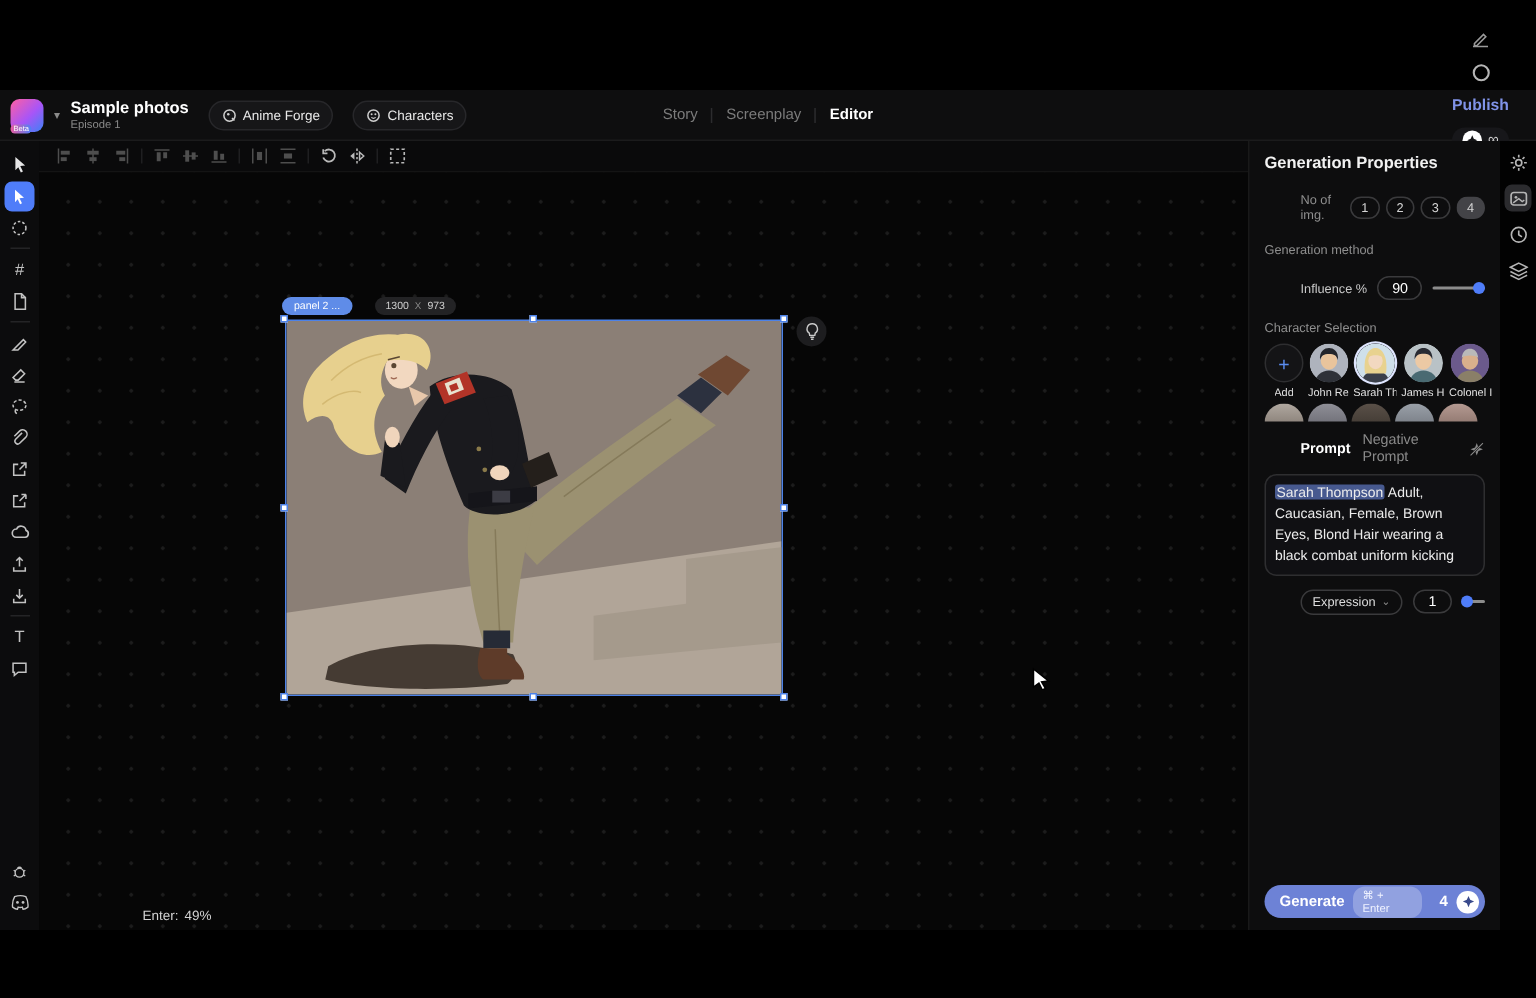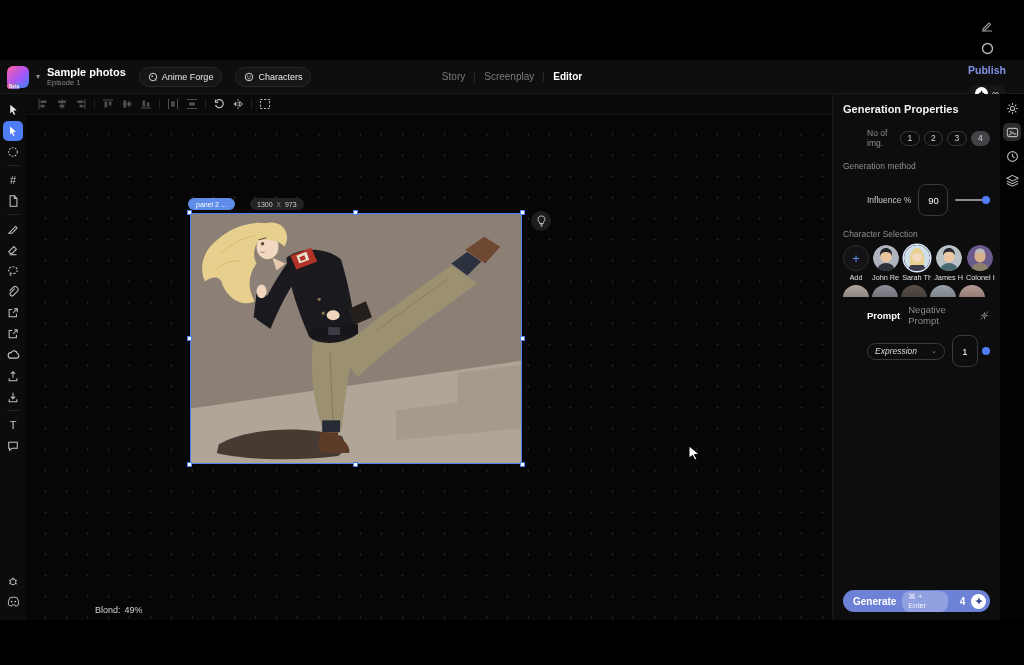--- a/index.html
+++ b/index.html
@@ -66,40 +66,40 @@
   .numbtn { width:27px; height:15px; border-radius:8px; border:1px solid #3a3a3c; background:transparent; color:#d5d5d5; font-size:8.5px; display:flex; align-items:center; justify-content:center; }
   .numbtn.sel { background:#434347; border-color:transparent; }
   .gm-lbl { margin-top:13px; }
   .method { margin-top:6px; height:37px; border-radius:10px; background:#19191b; border:1px solid #2c2c2e; display:flex; align-items:center; gap:7px; padding:0 8px; }
   .method .mtxt { display:flex; flex-direction:column; line-height:1.25; }
   .method .mn { font-size:10.5px; font-weight:bold; color:#fff; }
   .method .md { font-size:7.3px; color:#9a9a9a; white-space:nowrap; }
   .method .mc { margin-left:auto; color:#aaa; font-size:9px; }
   .infrow { margin-top:13px; gap:7px; }
   .infrow .lbl { color:#c9c9c9; }
-  .valbox { width:30px; height:32px; border-radius:8px; border:1px solid #3a3a3c; color:#fff; font-size:9.5px; display:flex; align-items:center; justify-content:center; background:#0d0d0e; }
+  .valbox { width:30px; height:16px; border-radius:8px; border:1px solid #3a3a3c; color:#fff; font-size:9.5px; display:flex; align-items:center; justify-content:center; background:#0d0d0e; }
   .slider { flex:1; position:relative; height:2px; background:#8c8c8c; border-radius:2px; }
   .knob { position:absolute; top:50%; transform:translate(-50%,-50%); width:8px; height:8px; border-radius:50%; background:#4f7df9; }
   .cs-lbl { margin-top:13px; }
   .chars { display:flex; gap:3px; margin-top:6px; }
   .char { width:29px; display:flex; flex-direction:column; align-items:center; gap:2px; }
   .ccirc { width:26px; height:26px; border-radius:50%; overflow:hidden; }
   .ccirc.addc { background:#141416; border:1px solid #2e2e30; display:flex; align-items:center; justify-content:center; color:#5b8def; font-size:13px; }
   .ccirc.ring { box-shadow:0 0 0 1.5px #dfe6ff; }
   .cname { font-size:7.3px; color:#e0e0e0; max-width:29px; white-space:nowrap; overflow:hidden; }
   .chars2 { display:flex; gap:3px; margin-top:3px; height:12px; overflow:hidden; }
   .c2 { width:26px; height:26px; border-radius:50%; flex:none; }
   .ptabs { margin-top:7px; gap:8px; }
   .ptab { font-size:9.5px; color:#8a8a8a; }
   .ptab.active { color:#fff; font-weight:bold; }
   .ptabs .magic { margin-left:auto; color:#8a8a8a; display:flex; }
   .pbox { margin-top:6px; border:1px solid #2e2e30; background:#101013; border-radius:8px; padding:5px 6px; font-size:9.3px; line-height:1.5; color:#ececec; min-height:46px; }
   .hl { background:#47598f; border-radius:2px; padding:0 1px; }
   .exprow { margin-top:9px; gap:7px; }
-  .exppill { height:17px; border-radius:9px; border:1px solid #3a3a3c; display:flex; align-items:center; gap:14px; padding:0 7px; font-size:8.5px; font-style:italic; color:#ddd; }
+  .exppill { height:17px; border-radius:9px; border:1px solid #3a3a3c; display:flex; align-items:center; gap:4px; padding:0 7px; font-size:8.5px; color:#ddd; }
   .exppill .chev { font-size:7px; }
   .sb .grow { flex:1; }
   .gen { height:22px; border-radius:11px; background:#6d82d6; display:flex; align-items:center; gap:6px; padding:0 4px 0 10px; }
   .gen .gl { font-size:10px; font-weight:bold; color:#fff; }
   .gen .gk { background:rgba(255,255,255,0.25); border-radius:8px; font-size:7.5px; color:#f0f3ff; padding:1.5px 6px; }
   .gen .gs { flex:1; }
   .gen .gc { font-size:10px; font-weight:bold; color:#fff; }
   .starc { width:15px; height:15px; border-radius:50%; background:#fff; display:flex; align-items:center; justify-content:center; }
 
   
@@ -428,21 +428,21 @@
         </svg>
     </div>
 
     <div class="cursor">
       <svg width="13" height="15" viewBox="0 0 13 15">
           <path d="M1,1 L11,9 L6.4,9.6 L9,14 L6.8,14.9 L4.6,10.4 L1,13 Z" fill="#fff" stroke="#000" stroke-width="1"></path>
         </svg>
     </div>
 
     <div class="zoomtxt">
-      <span>Blond:</span>
+      <span>Enter:</span>
       <span>49%</span>
     </div>
   </div>
 
   <div class="sb">
     <div class="sb-title">Generation Properties</div>
 
     <div class="row numrow">
       <span class="lbl">No of img.</span>
       <span class="numbtn">1</span>
@@ -520,20 +520,21 @@
       <span class="ptab">Negative Prompt</span>
       <span class="magic">
           <svg width="11" height="11" viewBox="0 0 12 12">
             <path d="M6 1.5 L7.2 4.8 L10.5 6 L7.2 7.2 L6 10.5 L4.8 7.2 L1.5 6 L4.8 4.8 Z" fill="currentColor"></path>
             <line x1="1.5" y1="10.5" x2="10.5" y2="1.5" stroke="#0d0d0e" stroke-width="1.6"></line>
             <line x1="1.5" y1="10.5" x2="10.5" y2="1.5" stroke="currentColor" stroke-width="0.8"></line>
           </svg>
         </span>
     </div>
 
+    <div class="pbox"><span class="hl">Sarah Thompson</span><span> Adult, Caucasian, Female, Brown Eyes, Blond Hair wearing a black combat uniform kicking</span></div>
 
     <div class="row exprow">
       <span class="exppill">
         <span>Expression</span>
         <span class="chev">⌄</span>
       </span>
       <span class="valbox" style="width:26px;">1</span>
       <span class="slider">
           <span class="knob" style="left:22%;"></span>
         </span>

